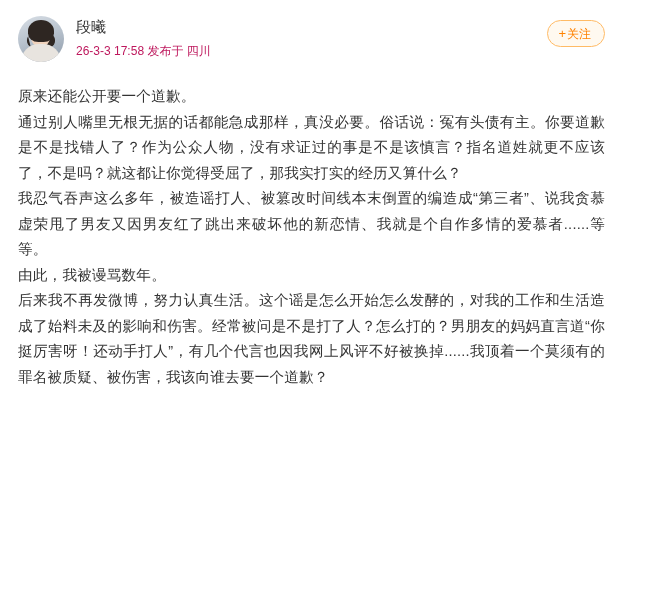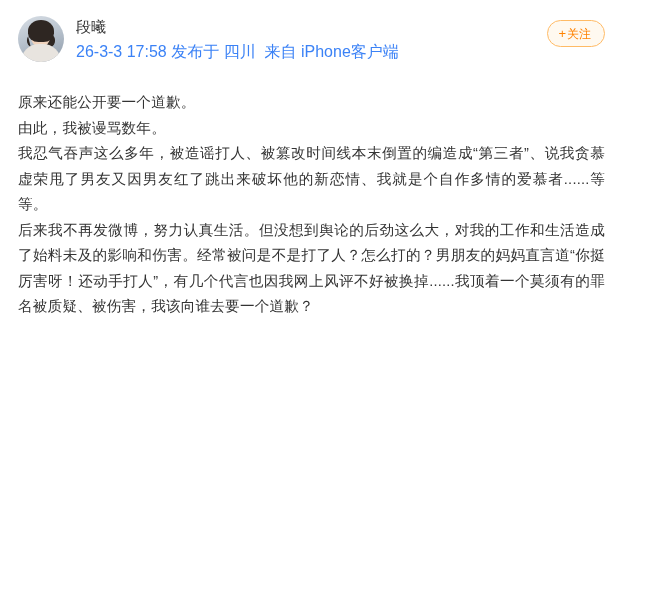--- a/index.html
+++ b/index.html
@@ -85,22 +85,22 @@
     min-width: 0;
   }
   .nickname {
     font-size: 15px;
     color: #333333;
     line-height: 20px;
     font-weight: normal;
     margin-bottom: 6px;
   }
   .subline {
-    font-size: 16px;
-    color: #3b82f6;
+    font-size: 12px;
+    color: #be185d;
     line-height: 17px;
     display: flex;
     flex-wrap: wrap;
     gap: 0;
   }
   .subline span {
     white-space: pre;
   }
   .follow-btn {
     position: absolute;
@@ -117,21 +117,21 @@
     align-items: center;
     cursor: pointer;
     white-space: nowrap;
   }
   .follow-btn .plus {
     font-size: 13px;
     margin-right: 1px;
     line-height: 1;
   }
   .content {
-    margin-top: 18px;
+    margin-top: 12px;
     font-size: 14.6px;
     line-height: 25.5px;
     color: #333333;
     text-align: justify;
     letter-spacing: 0.2px;
   }
   .content p {
     margin: 0;
   }
 </style>
@@ -153,31 +153,31 @@
 
     <div class="meta">
       <div class="nickname">段曦</div>
       <div class="subline">
         <span>26-3-3 17:58</span>
         <span>&nbsp;</span>
         <span>发布于</span>
         <span>&nbsp;</span>
         <span>四川</span>
         <span>&nbsp;&nbsp;</span>
-        <span>来自 iPhone客户端</span>
       </div>
     </div>
 
     <div class="follow-btn">
       <span class="plus">+</span>
       <span>关注</span>
     </div>
 
   </div>
 
   <div class="content">
     <p>原来还能公开要一个道歉。</p>
+    <p>通过别人嘴里无根无据的话都能急成那样，真没必要。俗话说：冤有头债有主。你要道歉是不是找错人了？作为公众人物，没有求证过的事是不是该慎言？指名道姓就更不应该了，不是吗？就这都让你觉得受屈了，那我实打实的经历又算什么？</p>
+    <p>我忍气吞声这么多年，被造谣打人、被篡改时间线本末倒置的编造成“第三者”、说我贪慕虚荣甩了男友又因男友红了跳出来破坏他的新恋情、我就是个自作多情的爱慕者......等等。</p>
     <p>由此，我被谩骂数年。</p>
-    <p>我忍气吞声这么多年，被造谣打人、被篡改时间线本末倒置的编造成“第三者”、说我贪慕虚荣甩了男友又因男友红了跳出来破坏他的新恋情、我就是个自作多情的爱慕者......等等。</p>
-    <p>后来我不再发微博，努力认真生活。但没想到舆论的后劲这么大，对我的工作和生活造成了始料未及的影响和伤害。经常被问是不是打了人？怎么打的？男朋友的妈妈直言道“你挺厉害呀！还动手打人”，有几个代言也因我网上风评不好被换掉......我顶着一个莫须有的罪名被质疑、被伤害，我该向谁去要一个道歉？</p>
+    <p>后来我不再发微博，努力认真生活。这个谣是怎么开始怎么发酵的，对我的工作和生活造成了始料未及的影响和伤害。经常被问是不是打了人？怎么打的？男朋友的妈妈直言道“你挺厉害呀！还动手打人”，有几个代言也因我网上风评不好被换掉......我顶着一个莫须有的罪名被质疑、被伤害，我该向谁去要一个道歉？</p>
   </div>
 
 </div>
 
 </body></html>

